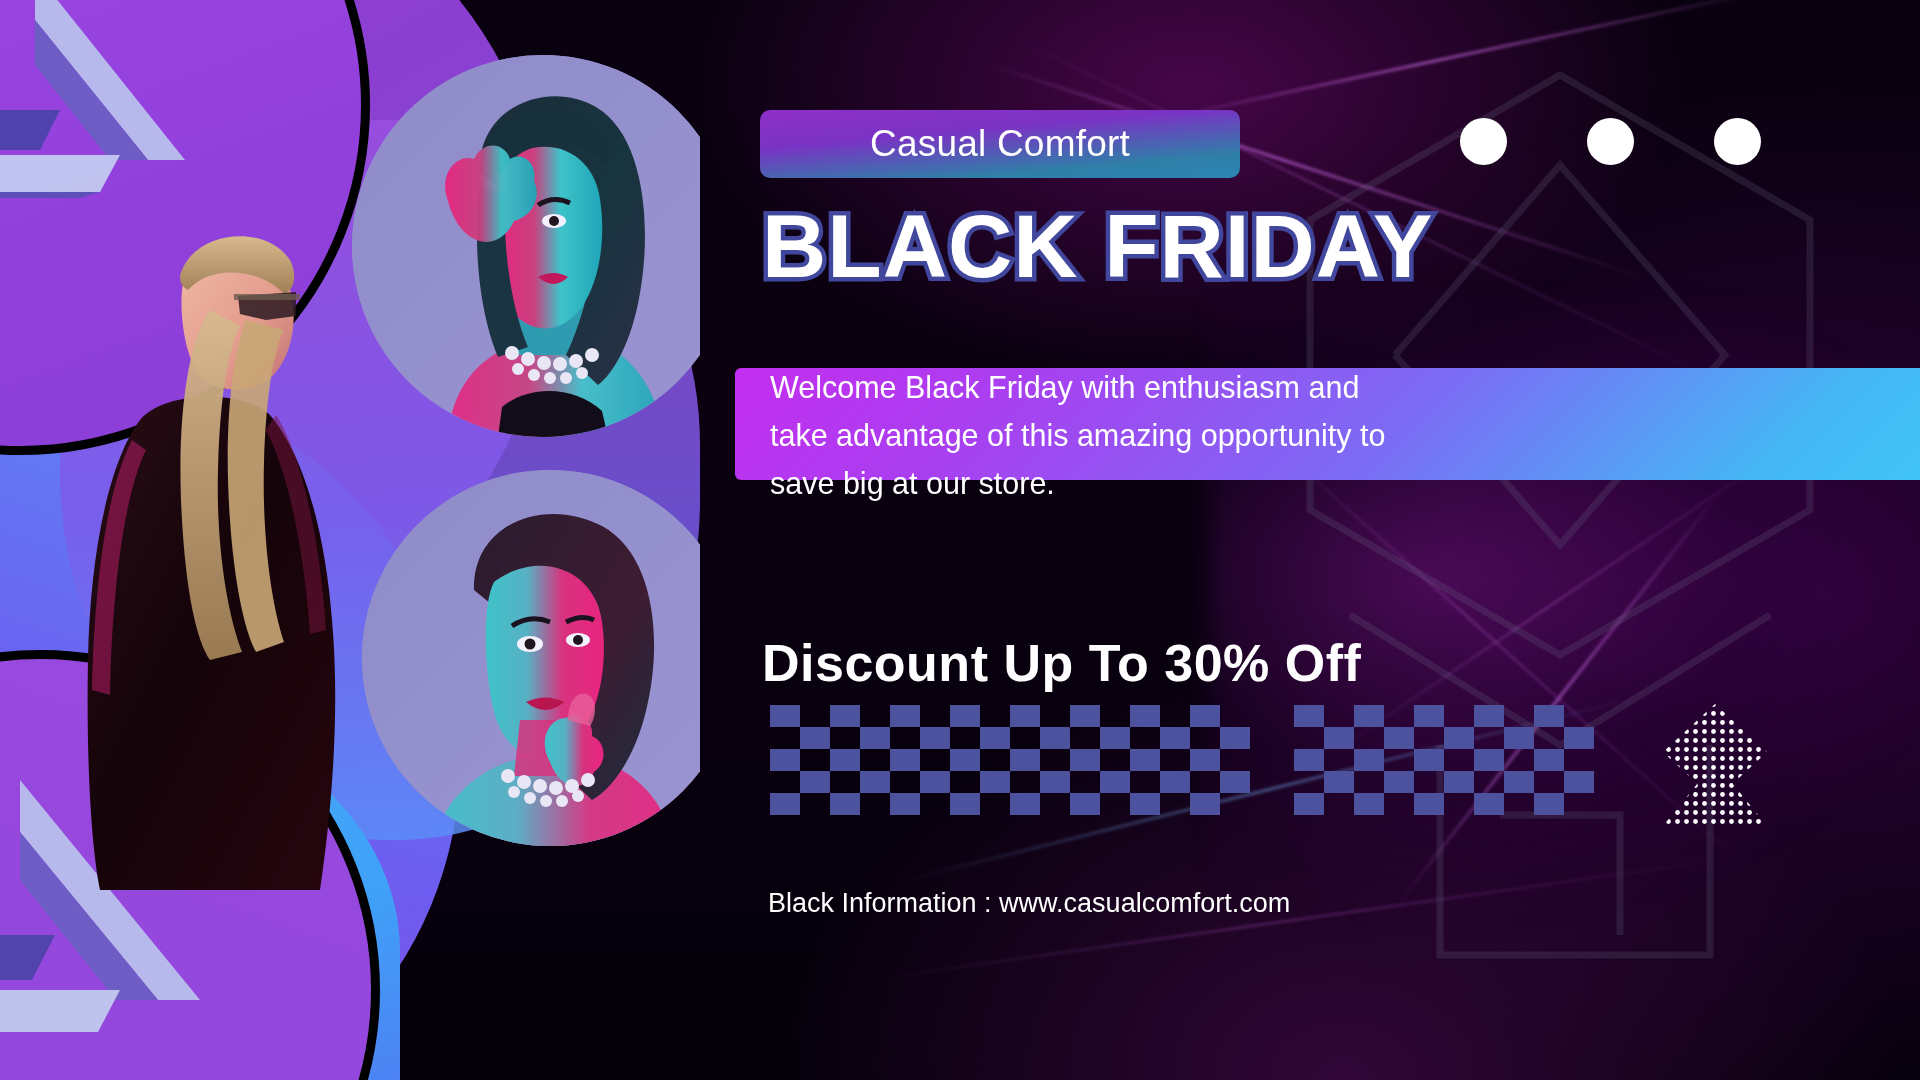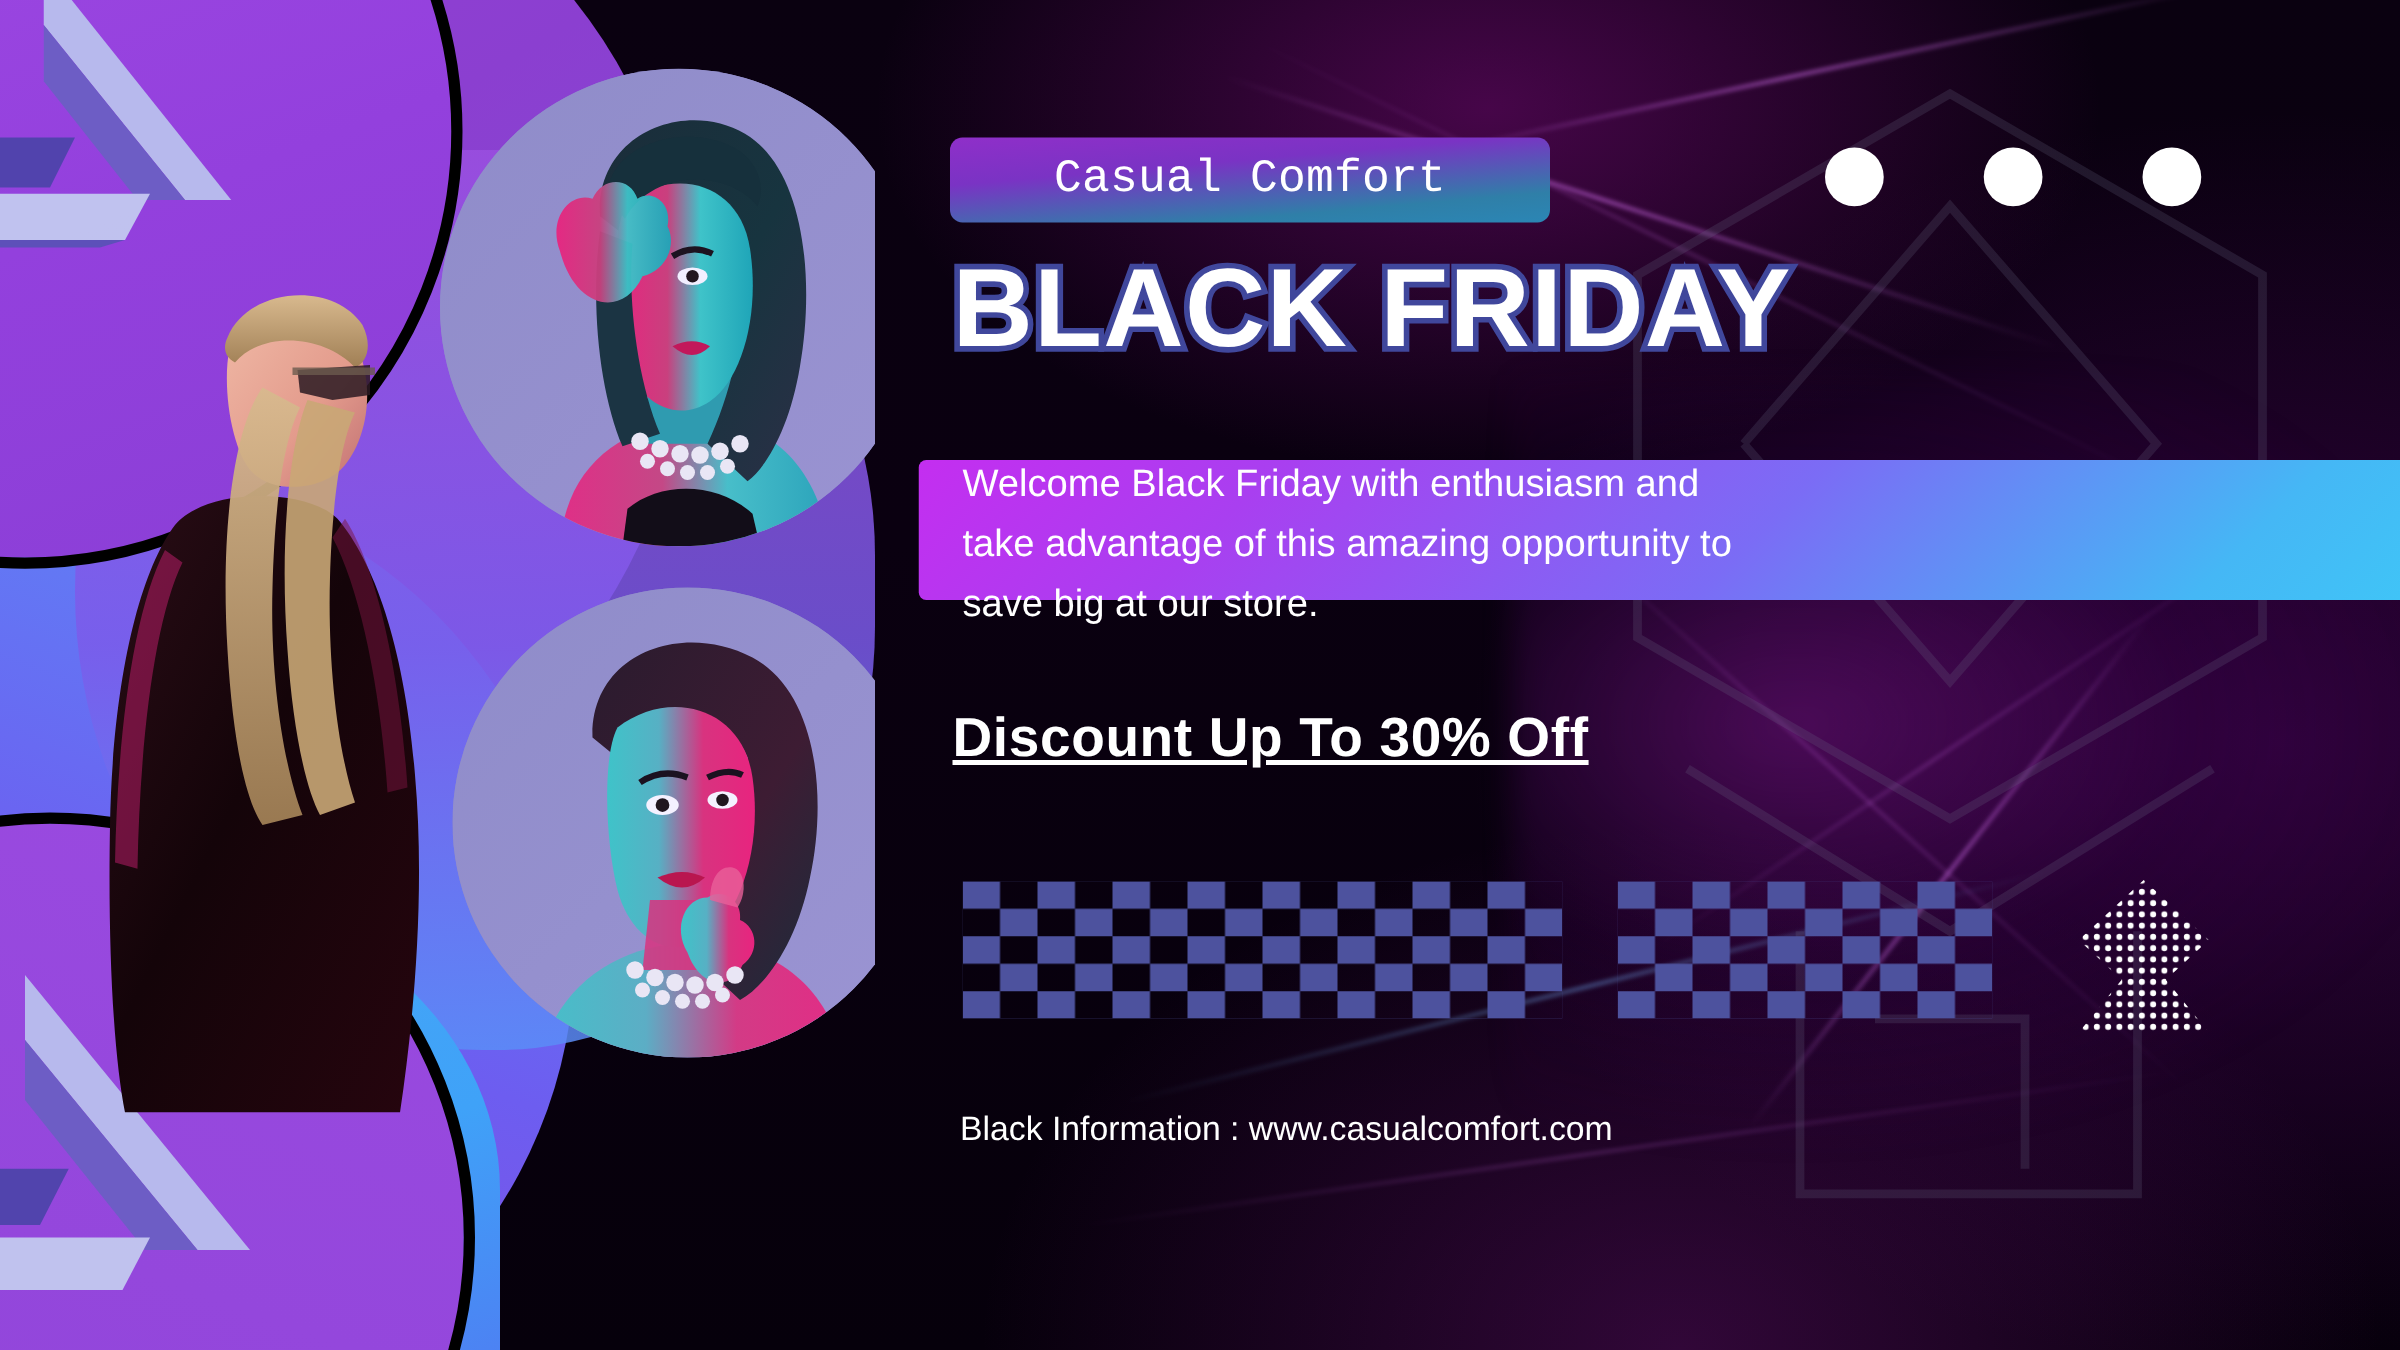--- a/index.html
+++ b/index.html
@@ -136,21 +136,20 @@
     left:0px; top:110px;
     width:480px; height:68px;
     border-radius:10px;
     background:linear-gradient(175deg,#8f2fc9 0%, #7a33c4 35%, #2f7fa8 78%, #2b86b5 100%);
     display:flex; align-items:center; justify-content:center;
   }
   .brand-badge span {
     color:#fff;
     font-size:37px;
     letter-spacing:.2px;
-    font-family:Liberation Mono, monospace;
   }
 
   .dots-row {
     position:absolute;
     left:700px; top:118px;
     display:flex; gap:80px;
   }
   .dot { width:47px; height:47px; border-radius:50%; background:#fff; }
 
   .headline {
@@ -178,27 +177,26 @@
     left:10px; top:330px;
     width:640px;
     color:#fff;
     font-size:30.5px;
     line-height:48px;
     margin-top:33px;
   }
 
   .discount {
     position:absolute;
-    left:2px; top:566px;
+    left:2px; top:633px;
     color:#fff;
-    font-size:44px;
+    font-size:52px;
     font-weight:bold;
     letter-spacing:.5px;
     white-space:nowrap;
-    text-decoration:underline;
   }
 
   .checker-wrap {
     position:absolute;
     left:10px; top:705px;
     display:flex; gap:44px;
   }
   .checker { height:110px; }
 
   .diamond-orn {

